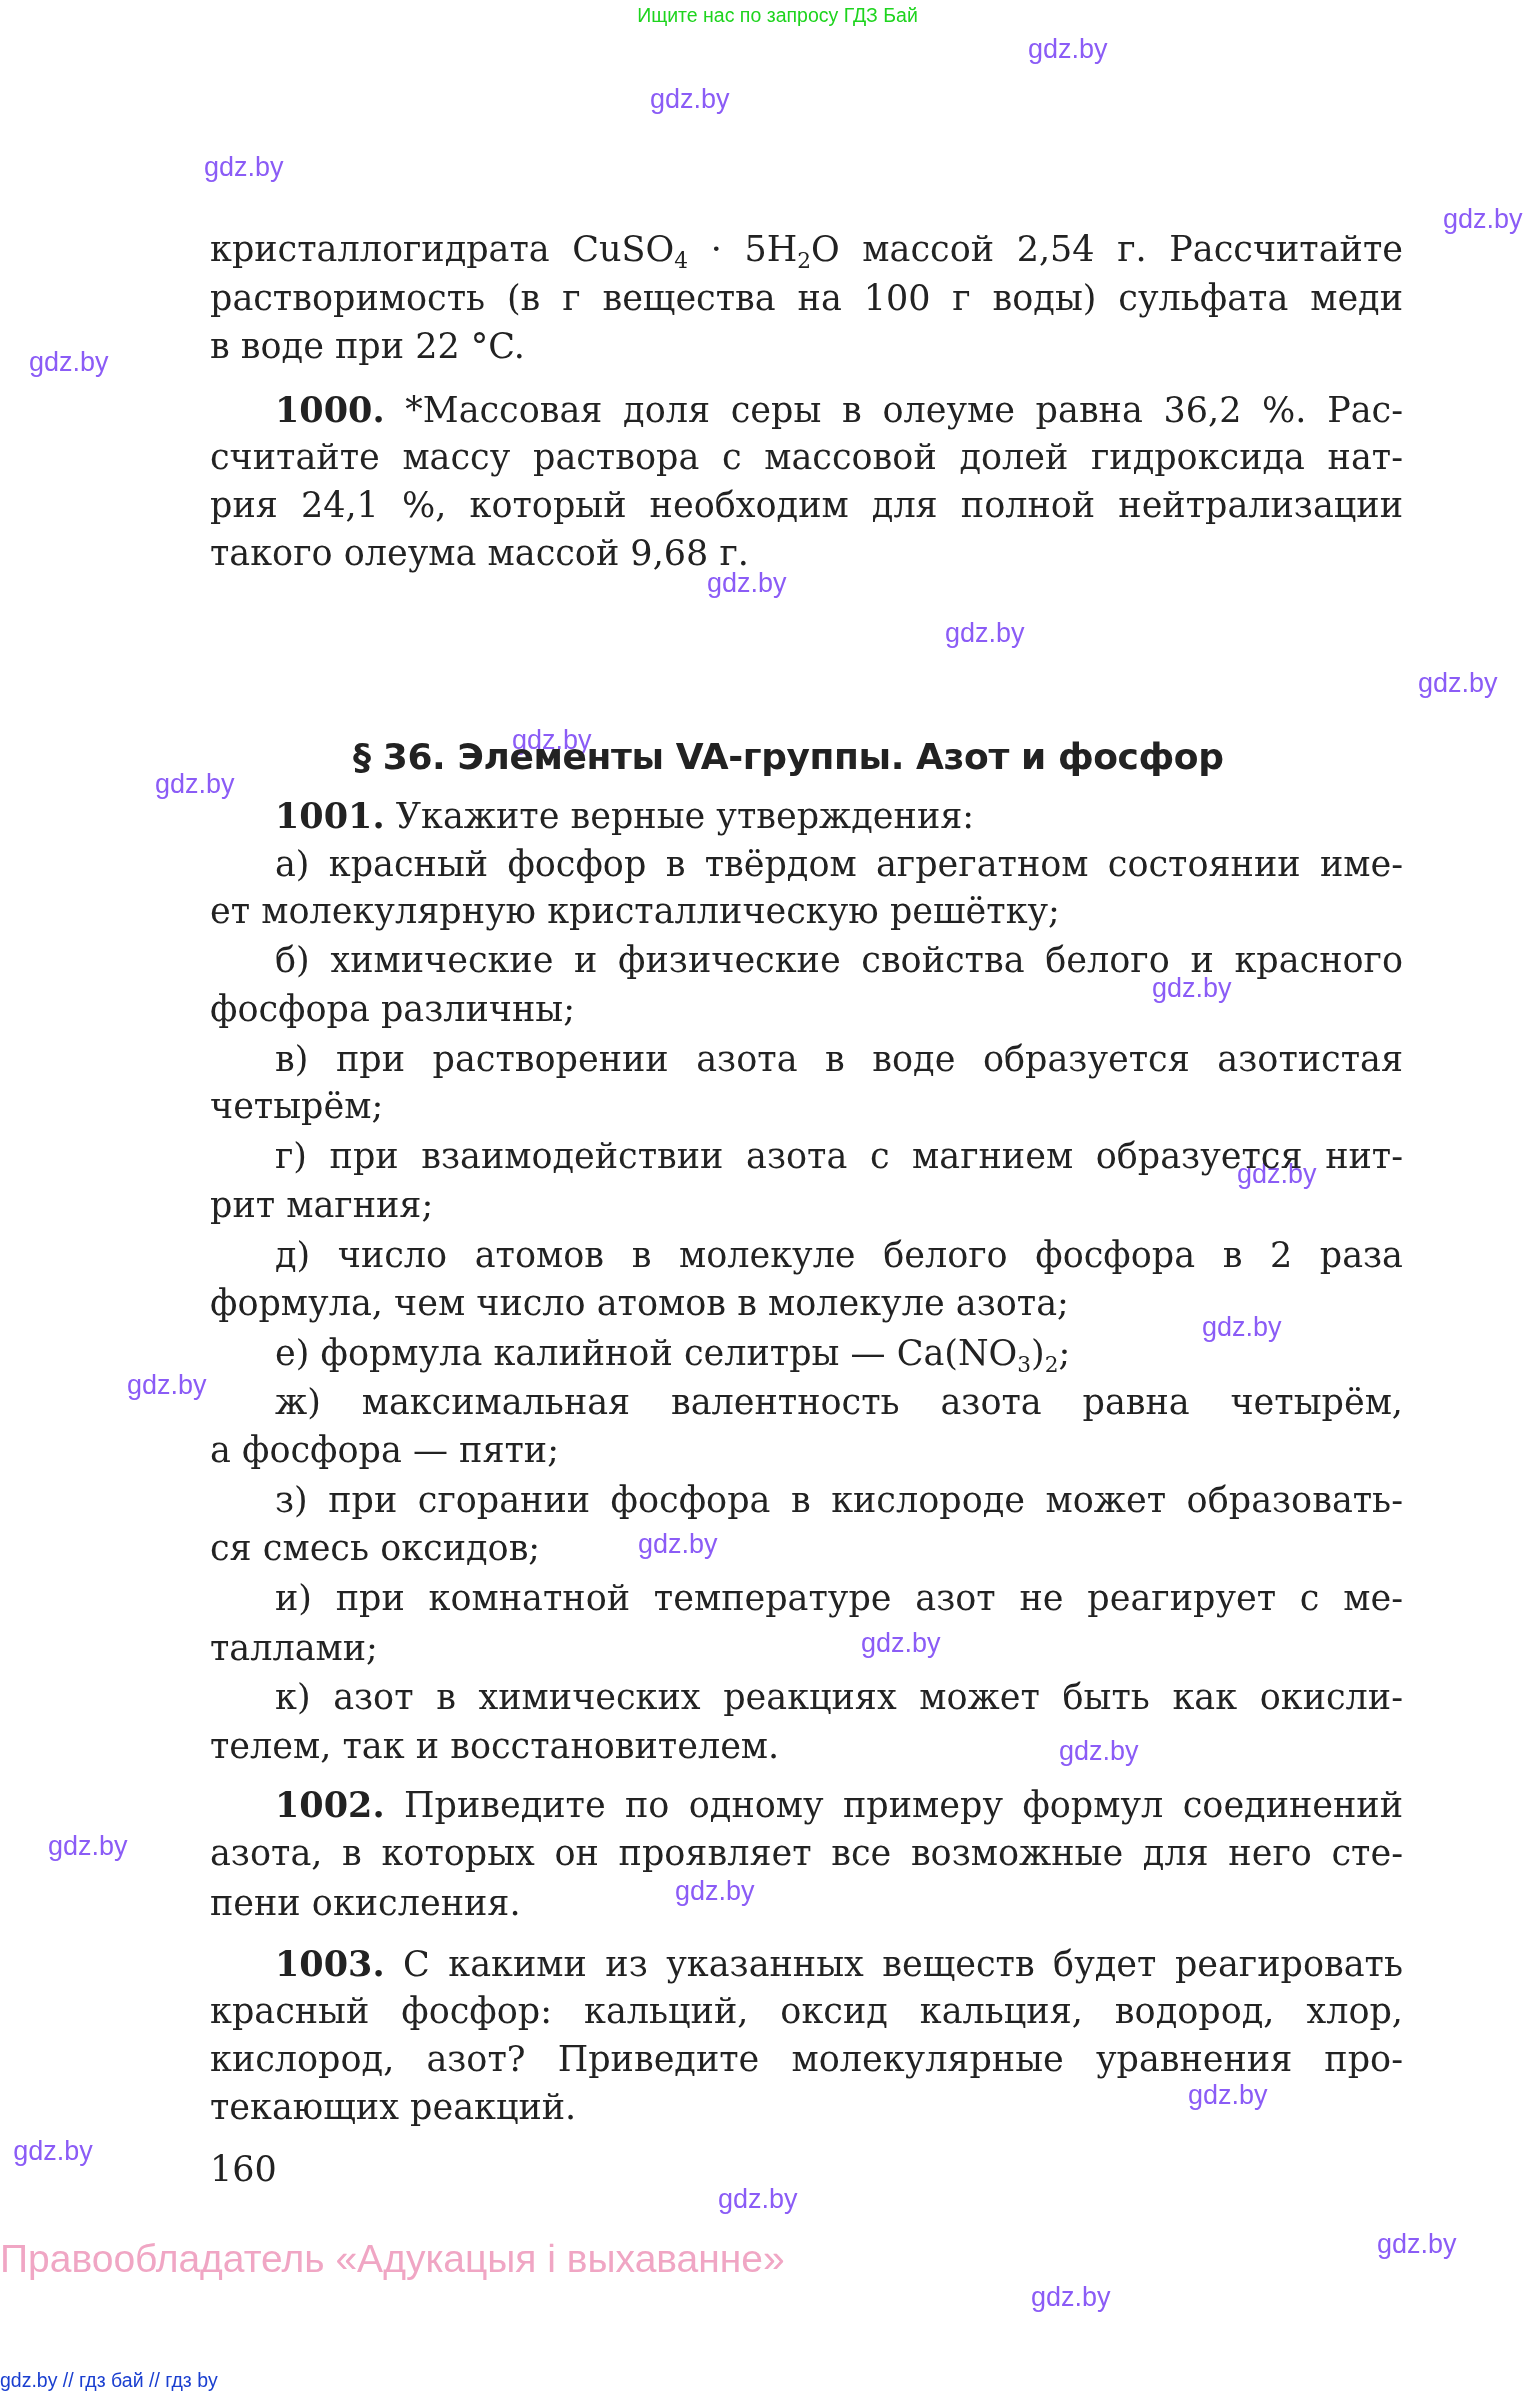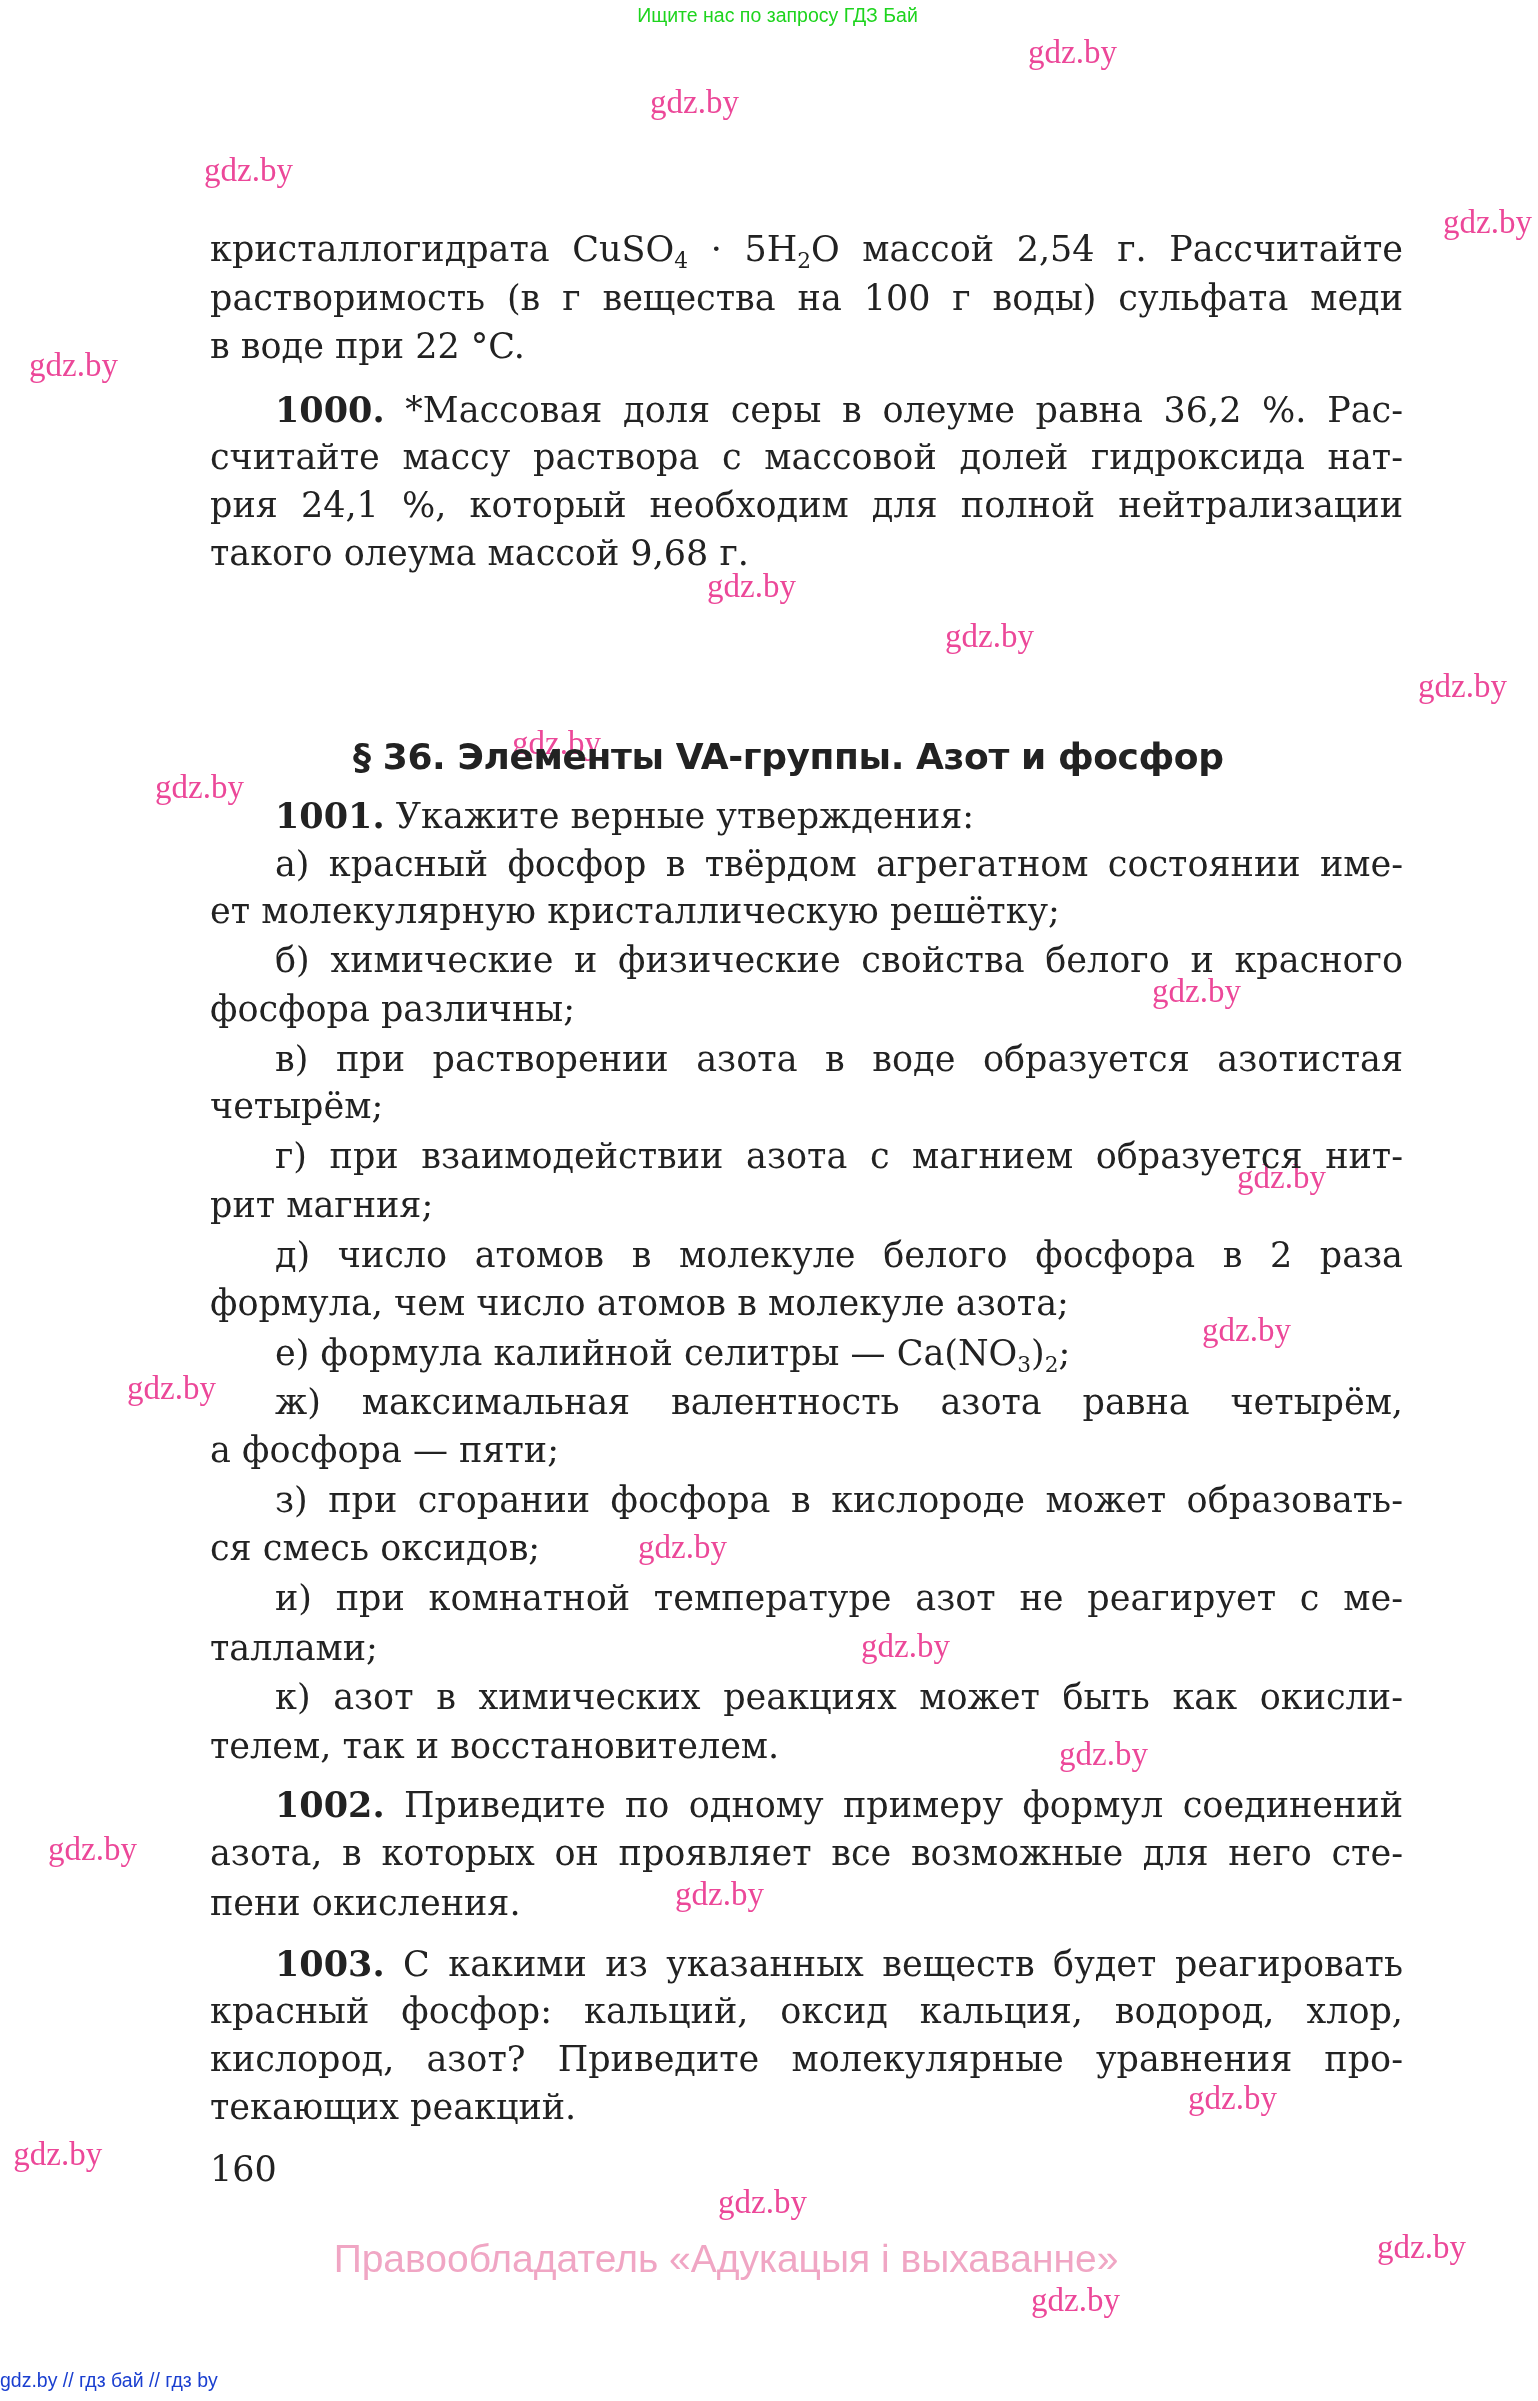--- a/index.html
+++ b/index.html
@@ -1,27 +1,27 @@
 <!DOCTYPE html>
 <html style="font-size:14px"><head>
 <meta charset="utf-8">
 <style>
   html, body { margin: 0; padding: 0; background: #ffffff; }
   body { width: 1539px; height: 2401px; position: relative; overflow: hidden; }
   .abs { position: absolute; white-space: nowrap; }
   .banner { font-family: "Liberation Sans", sans-serif; font-size: 19.5px; color: #1ed41e; left: 8px; width: 1539px; text-align: center; top: 3.5px; }
   .footer-links { font-family: Liberation Sans, sans-serif; font-size: 19.5px; color: #1a3fd0; left: 0; width: 1539px; text-align: left; top: 2369px; }
-  .wm { font-family: Liberation Serif, serif; font-size: 33px; color: #ec4899; }
+  .wm { font-family: Liberation Sans, sans-serif; font-size: 27px; color: #8b5cf6; }
   .line { font-family: "DejaVu Serif", serif; font-size: 35px; color: #222; left: 210px; width: 1193px; text-align: justify; text-align-last: justify; line-height: 1; }
   .line.last { text-align-last: left; }
   .line.ind { left: 275px; width: 1128px; }
   .num { font-weight: bold; }
   .heading { font-family: "DejaVu Sans", sans-serif; font-weight: bold; font-size: 36px; color: #222; left: 353px; top: 736px; letter-spacing: -0.4px; }
   .pageno { font-family: "DejaVu Serif", serif; font-size: 35px; color: #222; left: 210px; top: 2149px; }
-  .copyright { font-family: "Liberation Sans", sans-serif; font-size: 39px; color: #f0a6c4; left: 0; width: 1452px; text-align: center; top: 2237px; }
+  .copyright { font-family: "Liberation Sans", sans-serif; font-size: 39px; color: #f0a6c4; left: 0; width: 1452px; text-align: left; top: 2237px; }
   sub { font-size: 0.62em; vertical-align: -0.3em; line-height: 0; }
 </style>
 </head>
 <body>
 
 <div class="abs banner">Ищите нас по запросу ГДЗ Бай</div>
 
 <div id="wm-layer">
     <div class="abs wm" style="left: 1028px; top: 34px;">gdz.by</div>
     <div class="abs wm" style="left: 650px; top: 84px;">gdz.by</div>

